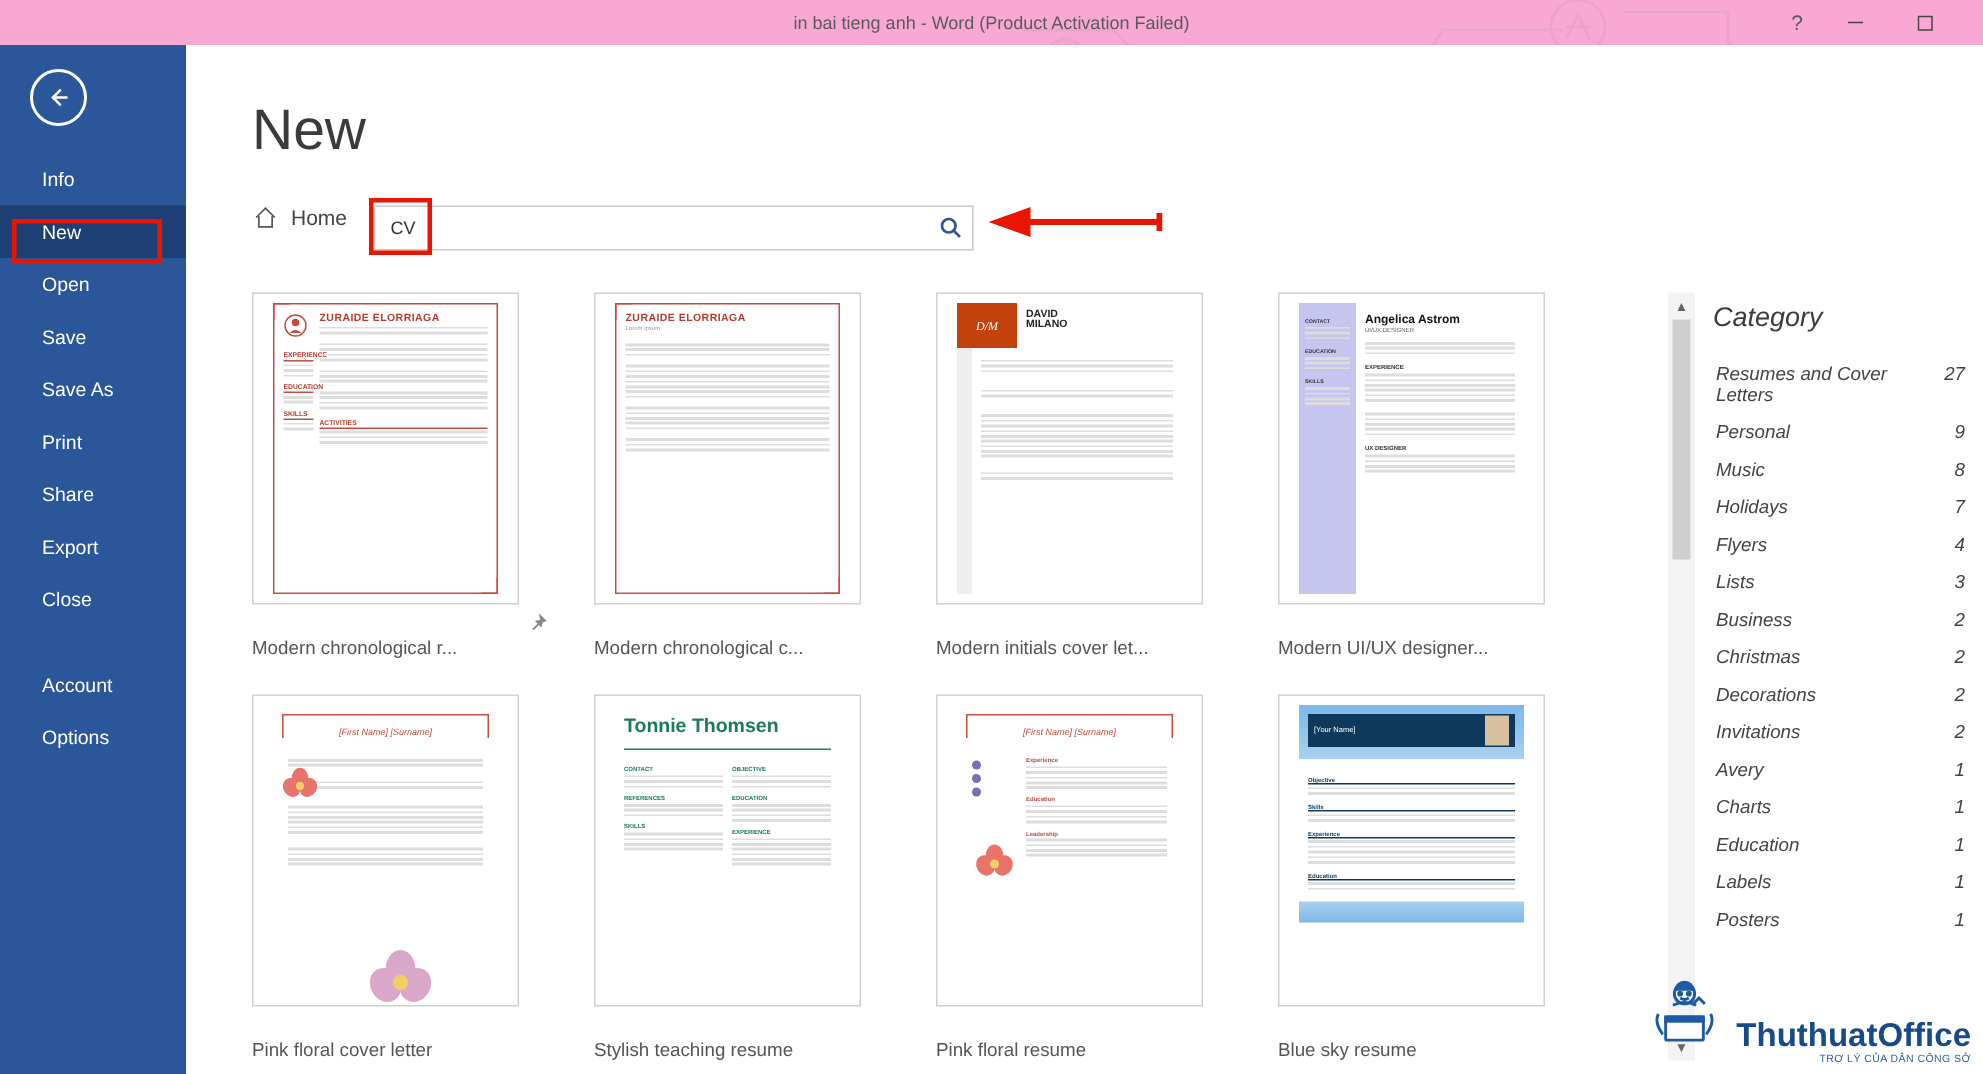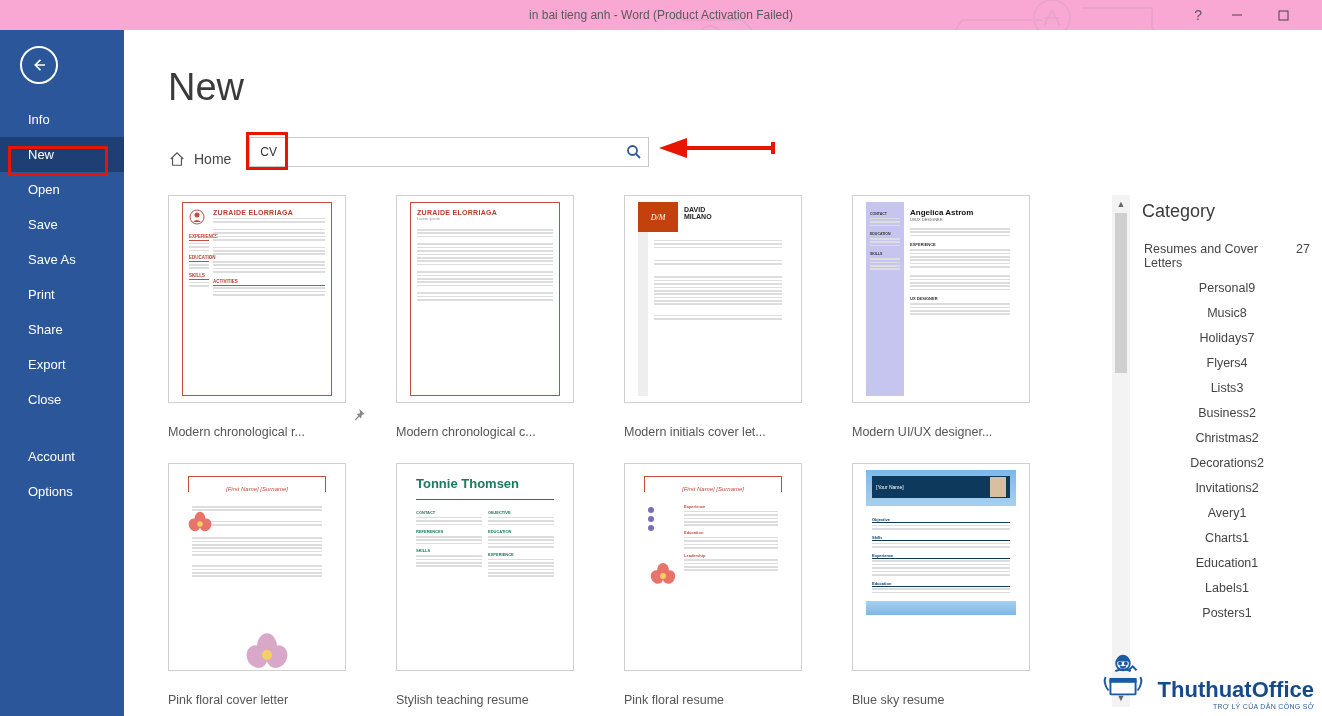--- a/index.html
+++ b/index.html
@@ -25,21 +25,21 @@
   .nav-spacer { height: 22px; }
   
   
   .red-box { position: absolute; border: 3px solid #e81500; pointer-events: none; z-index: 50; }
   
   
   .main { flex: 1; background: #fff; padding: 36px 0 0 44px; position: relative; display: flex; }
   .main-col { flex: 1; }
   .page-title { font-size: 38px; font-weight: 300; color: #3b3b3b; margin-bottom: 28px; }
   
-  .search-row { display: flex; align-items: flex-end; gap: 18px; margin-bottom: 28px; }
+  .search-row { display: flex; align-items: flex-start; gap: 18px; margin-bottom: 28px; }
   .home-link { display: flex; align-items: center; gap: 8px; font-size: 14px; color: #444; cursor: pointer; }
   .home-link svg { width: 18px; height: 16px; }
   .search-box { width: 400px; height: 30px; border: 1px solid #c8c8c8; display: flex; align-items: center; padding: 0 6px 0 10px; position: relative; }
   .search-box input { flex: 1; border: none; outline: none; font-size: 12px; color: #333; }
   .search-icon { width: 16px; height: 16px; color: #2b579a; cursor: pointer; }
   
   
   .red-arrow { position: absolute; top: 0px; left: 405px; width: 120px; height: 20px; }
   
   
@@ -99,24 +99,24 @@
   .mini-sky .h { font-size:4px; color:#0d3a5c; font-weight:700; border-bottom:1px solid #0d3a5c; margin-top:5px; }
   
   
   .vscroll { width:18px; background:#f3f3f3; margin-left:4px; position:relative; }
   .vscroll .arrow { height:18px; display:flex; align-items:center; justify-content:center; color:#666; font-size:9px; cursor:pointer; }
   .vscroll .track { position:absolute; top:18px; bottom:18px; left:0; right:0; }
   .vscroll .thumb { position:absolute; left:3px; right:3px; top:0; height:160px; background:#cfcfcf; cursor:pointer; }
   .vscroll .arrow.bot { position:absolute; bottom:0; width:100%; }
   
   
-  .cat-panel { width: 192px; padding: 0 8px 0 12px; }
+  .cat-panel { width: 192px; padding: 0 8px 0 12px; font-style: italic; }
   .cat-title { font-size: 18px; color: #3b3b3b; margin-bottom: 14px; margin-top: 6px; }
   .cat-list { }
-  .cat-item { display: flex; justify-content: center; font-size: 12.5px; color: #444; padding: 5.5px 4px 5.5px 2px; cursor: pointer; }
+  .cat-item { display: flex; justify-content: space-between; font-size: 12.5px; color: #444; padding: 5.5px 4px 5.5px 2px; cursor: pointer; }
   
   
   .watermark { position:absolute; right:8px; bottom:6px; display:flex; align-items:flex-end; gap:6px; color:#194a8d; }
   .watermark .txt { font-family: Arial, sans-serif; }
   .watermark .big { font-size:22px; font-weight:800; color:#174a8a; }
   .watermark .sub { font-size:7px; color:#30619c; letter-spacing:0.3px; text-align: right; }
   .wm-ico svg { width:58px; height:58px; }
   
   .lines-block div { height:1.6px; background:#ddd; margin:1.8px 0; }
 </style>

